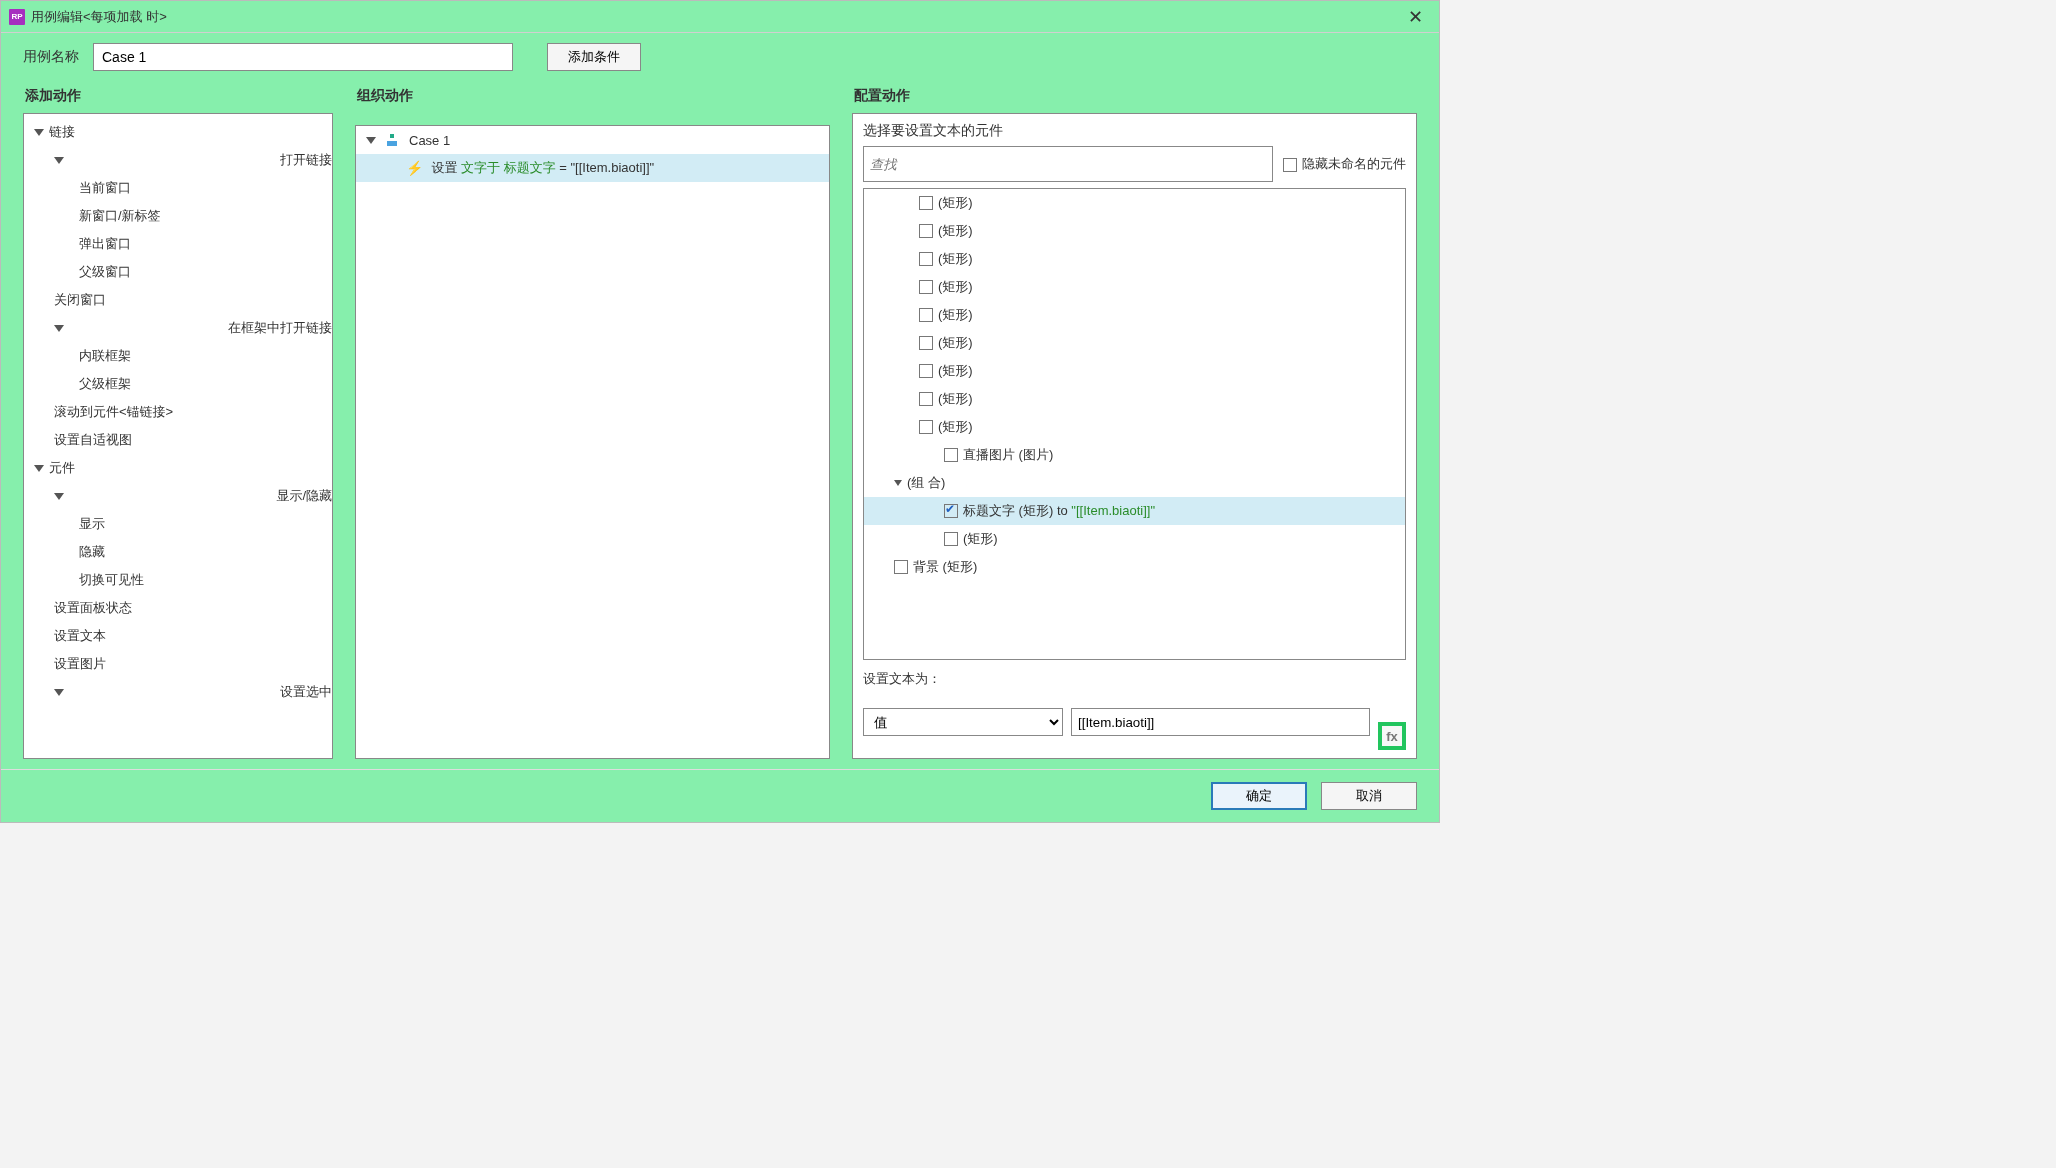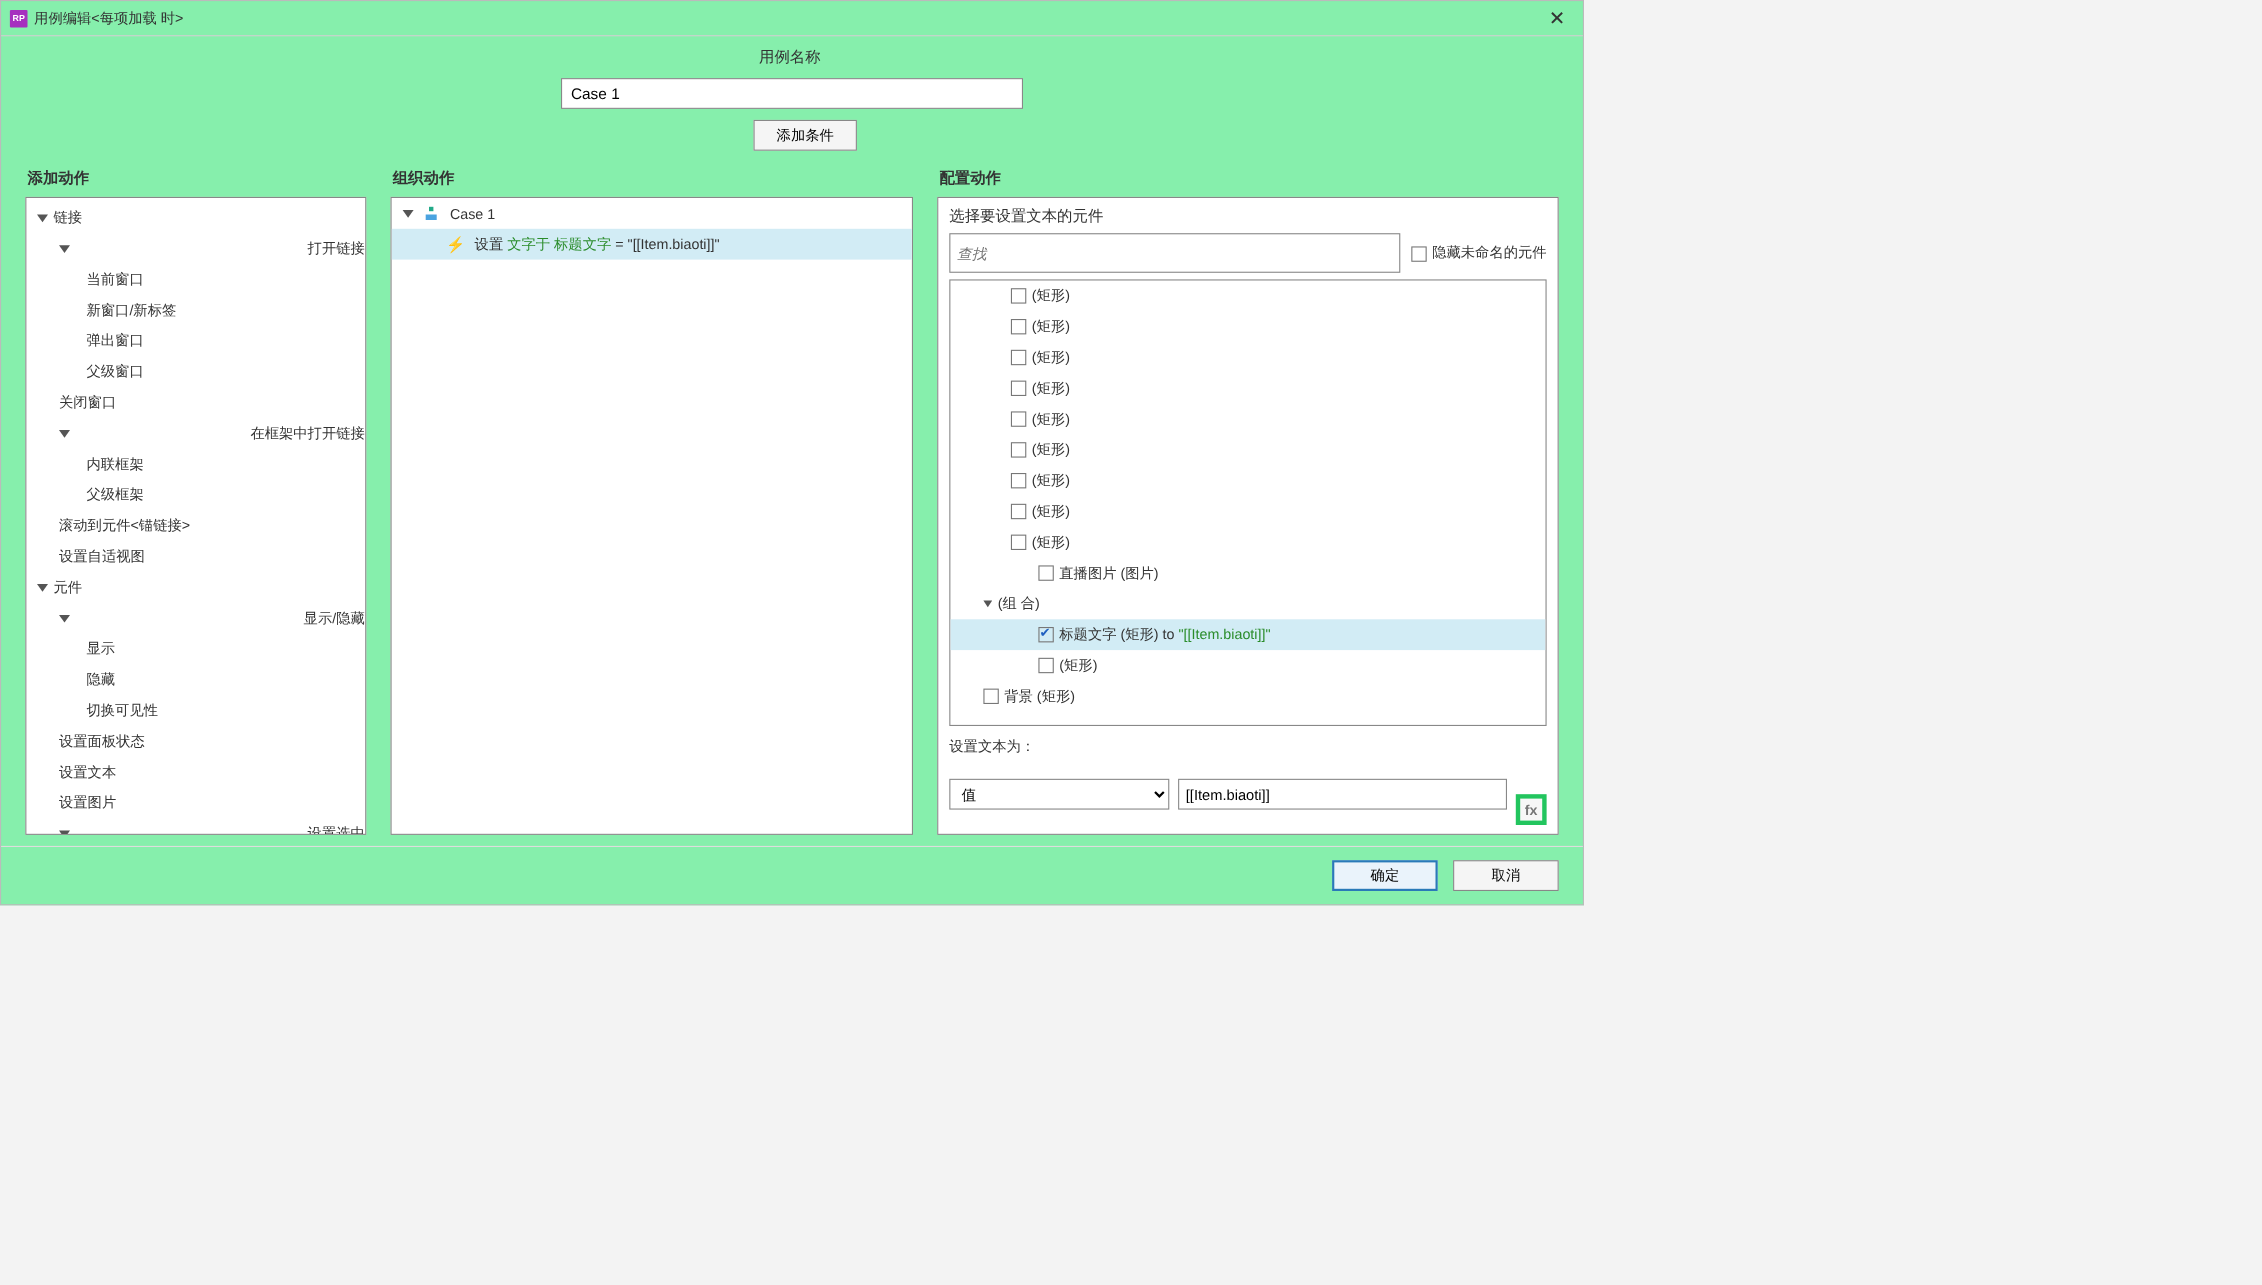--- a/index.html
+++ b/index.html
@@ -2,28 +2,28 @@
 <html><head>
 <meta charset="utf-8">
 <style>
   * { box-sizing: border-box; margin: 0; padding: 0; }
   html, body { width: 100%; height: 100%; font-family: "Microsoft YaHei", Arial, sans-serif; font-size: 13px; color: #333; background: #f3f3f3; }
   .window { position: relative; width: 1440px; height: 823px; margin: 0; background: #86efac; border: 1px solid #bbb; display: flex; flex-direction: column; }
   .titlebar { display: flex; align-items: center; height: 32px; padding: 0 8px; border-bottom: 1px solid #d0d0d0; }
   .rp-icon { width: 16px; height: 16px; background: #a62fbf; display: inline-flex; align-items: center; justify-content: center; color: #fff; font-size: 8px; font-weight: bold; border-radius: 1px; margin-right: 6px; }
   .titlebar-text { font-size: 13px; }
   .close-x { margin-left: auto; font-size: 18px; cursor: pointer; padding: 2px 8px; }
-  .toprow { display: flex; align-items: center; padding: 10px 22px; gap: 10px; flex-direction: column; }
+  .toprow { display: flex; align-items: center; padding: 10px 22px; gap: 10px; }
   .toprow label { font-size: 14px; margin-right: 4px; }
   .case-name-input { width: 420px; height: 28px; border: 1px solid #888; padding: 2px 8px; font-size: 14px; }
   .add-cond-btn { margin-left: 24px; height: 28px; padding: 0 20px; border: 1px solid #888; background: #f5f5f5; cursor: pointer; font-size: 13px; }
   .columns { flex: 1; display: flex; padding: 0 22px 10px 22px; gap: 22px; min-height: 0; }
   .col { display: flex; flex-direction: column; min-height: 0; }
   .col1 { width: 310px; }
-  .col2 { width: 475px; }
+  .col2 { width: 475px; gap: 12px; }
   .col3 { flex: 1; }
   .col-title { font-size: 14px; font-weight: bold; margin: 6px 0 8px 2px; }
   .panel { flex: 1; border: 1px solid #888; background: #fff; overflow: hidden; display: flex; flex-direction: column; }
   .scrollwrap { flex: 1; overflow-y: scroll; }
   .scrollwrap::-webkit-scrollbar { width: 16px; }
   .scrollwrap::-webkit-scrollbar-track { background: #f0f0f0; border-left: 1px solid #ddd; }
   .scrollwrap::-webkit-scrollbar-thumb { background: #c8c8c8; border: 1px solid #999; }
   .tree { padding: 4px 0; }
   .tree-row { display: flex; align-items: center; height: 28px; padding-left: 10px; cursor: pointer; white-space: nowrap; }
   .tri { display: inline-block; width: 0; height: 0; margin-right: 5px; border-left: 5px solid transparent; border-right: 5px solid transparent; border-top: 7px solid #555; transform-origin: 50% 40%; }

